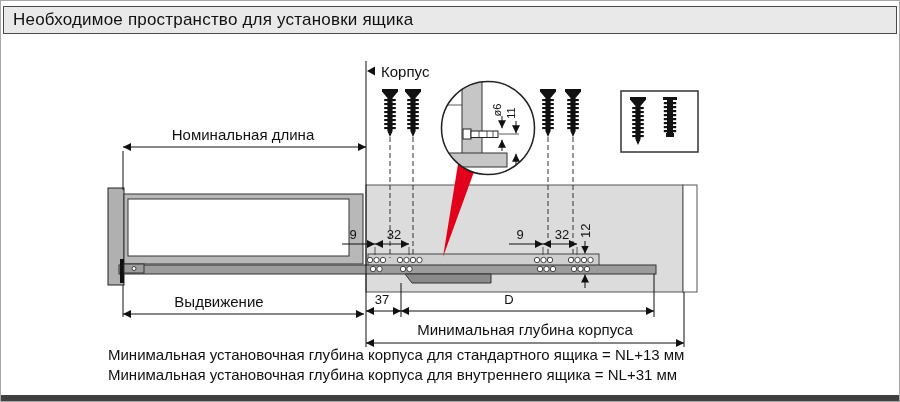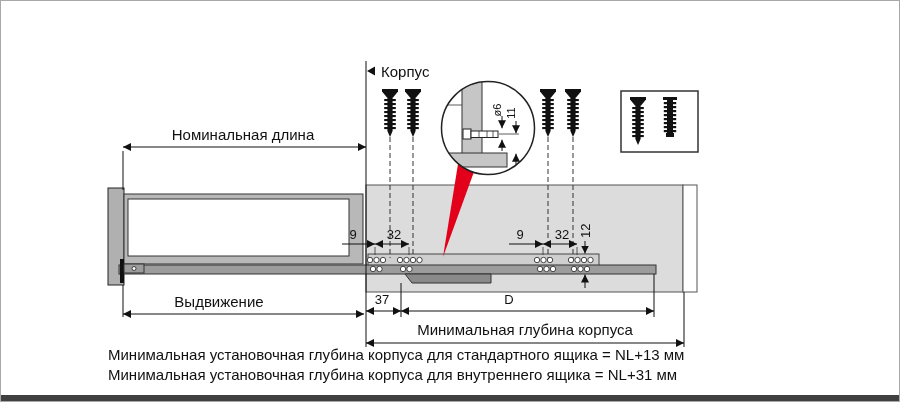--- a/index.html
+++ b/index.html
@@ -27,20 +27,23 @@
   .dtxt{font-size:13px;}
   .stxt{font-size:11px;}
   .ntxt{font-size:15px;}
   .hole{fill:#fff;stroke:#333;stroke-width:.9;}
 </style>
 </head>
 <body>
 
 <div class="page">
 
+  <div class="header">
+    <span>Необходимое пространство для установки ящика</span>
+  </div>
 
   <svg width="900" height="402" viewBox="0 0 900 402">
     <defs>
       <marker id="arr" markerWidth="9" markerHeight="8" refX="8" refY="4" orient="auto-start-reverse">
         <path d="M0,0 L8,4 L0,8 Z" fill="#111"></path>
       </marker>
       <g id="scr-cs" fill="#111">
         <path d="M-8,0 H8 V2.6 L3,8.5 H-3 L-8,2.6 Z"></path>
         <rect x="-2.6" y="8" width="5.2" height="34"></rect>
         <rect x="-5.8" y="10" width="11.6" height="2.1"></rect>

